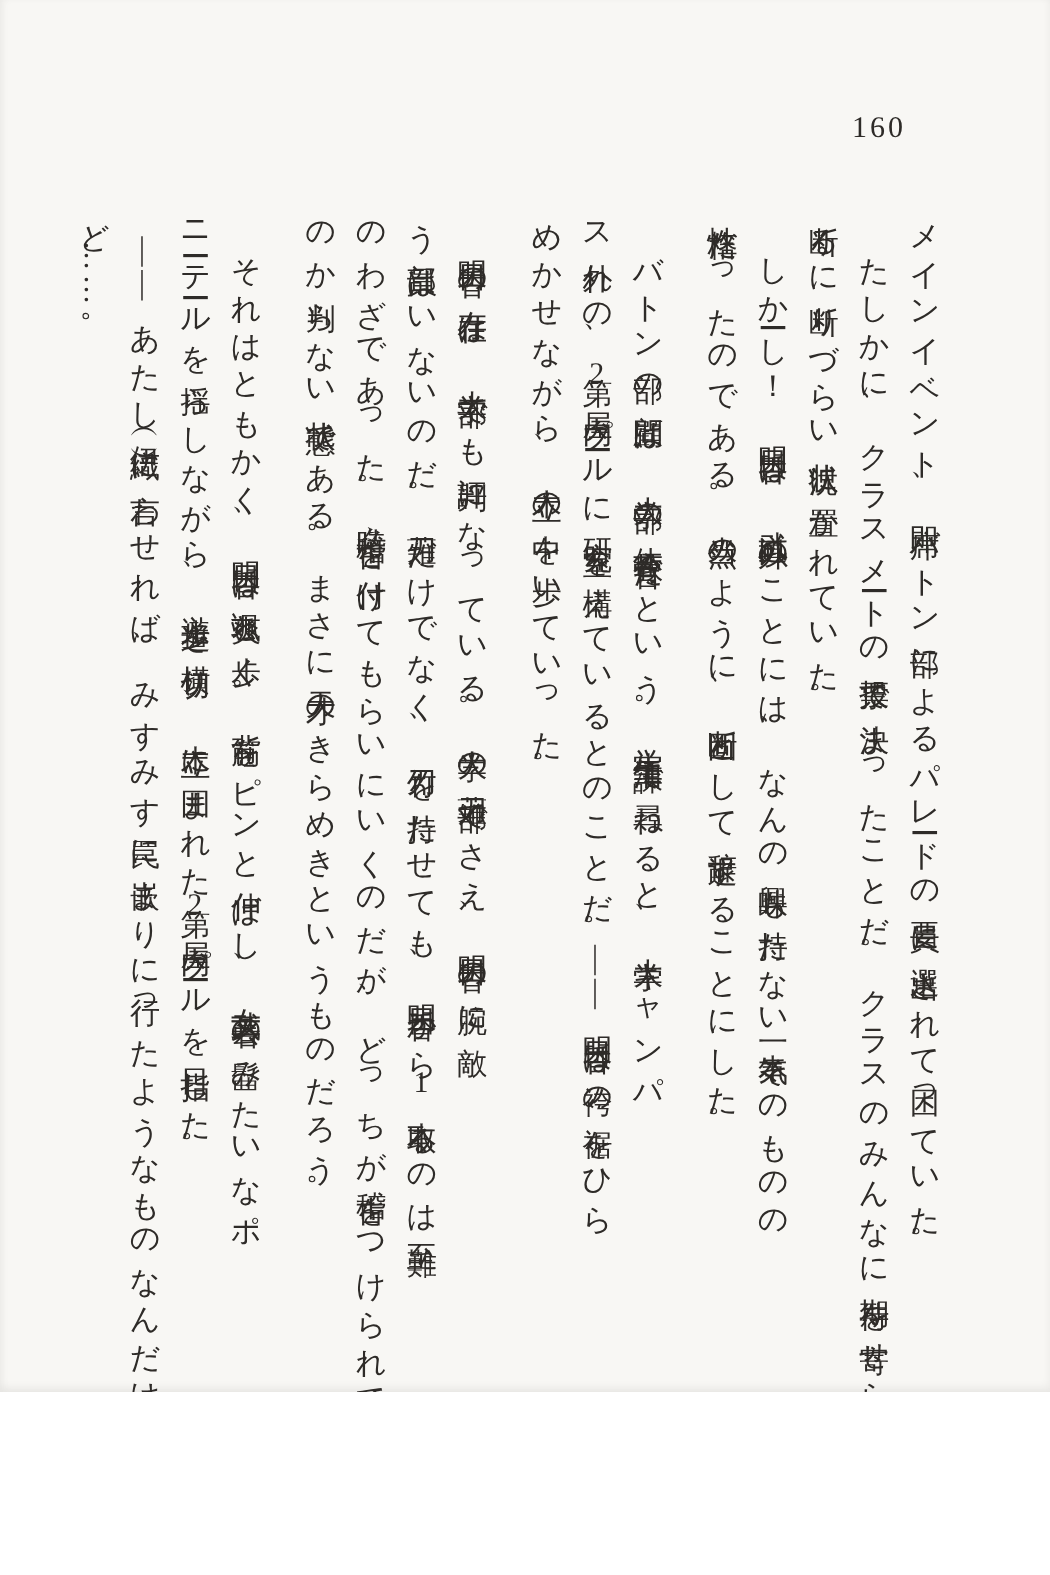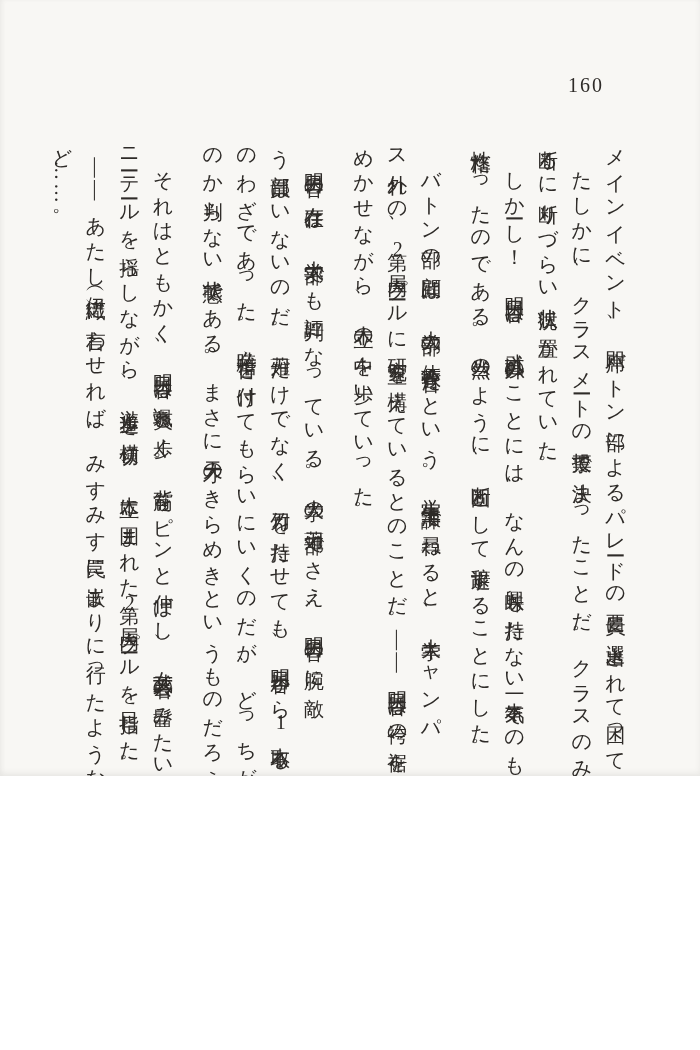--- a/index.html
+++ b/index.html
@@ -1,18 +1,18 @@
 <!DOCTYPE html>
 <html lang="ja"><head>
 <meta charset="utf-8">
 <style>
   html,body{margin:0;padding:0;}
   .page{
     position:relative;
-    width:700px;height:776px;
+    width:700px;height:928px;
     background:#f8f7f4;
     overflow:hidden;
     box-shadow:inset 0 -3px 6px rgba(0,0,0,0.06), inset 3px 0 5px rgba(0,0,0,0.02);
     font-family:"Liberation Serif","DejaVu Serif",serif;
   }
   .page-number{
     position:absolute;
     top:74px;right:96px;
     font-size:20px;
     letter-spacing:2px;

